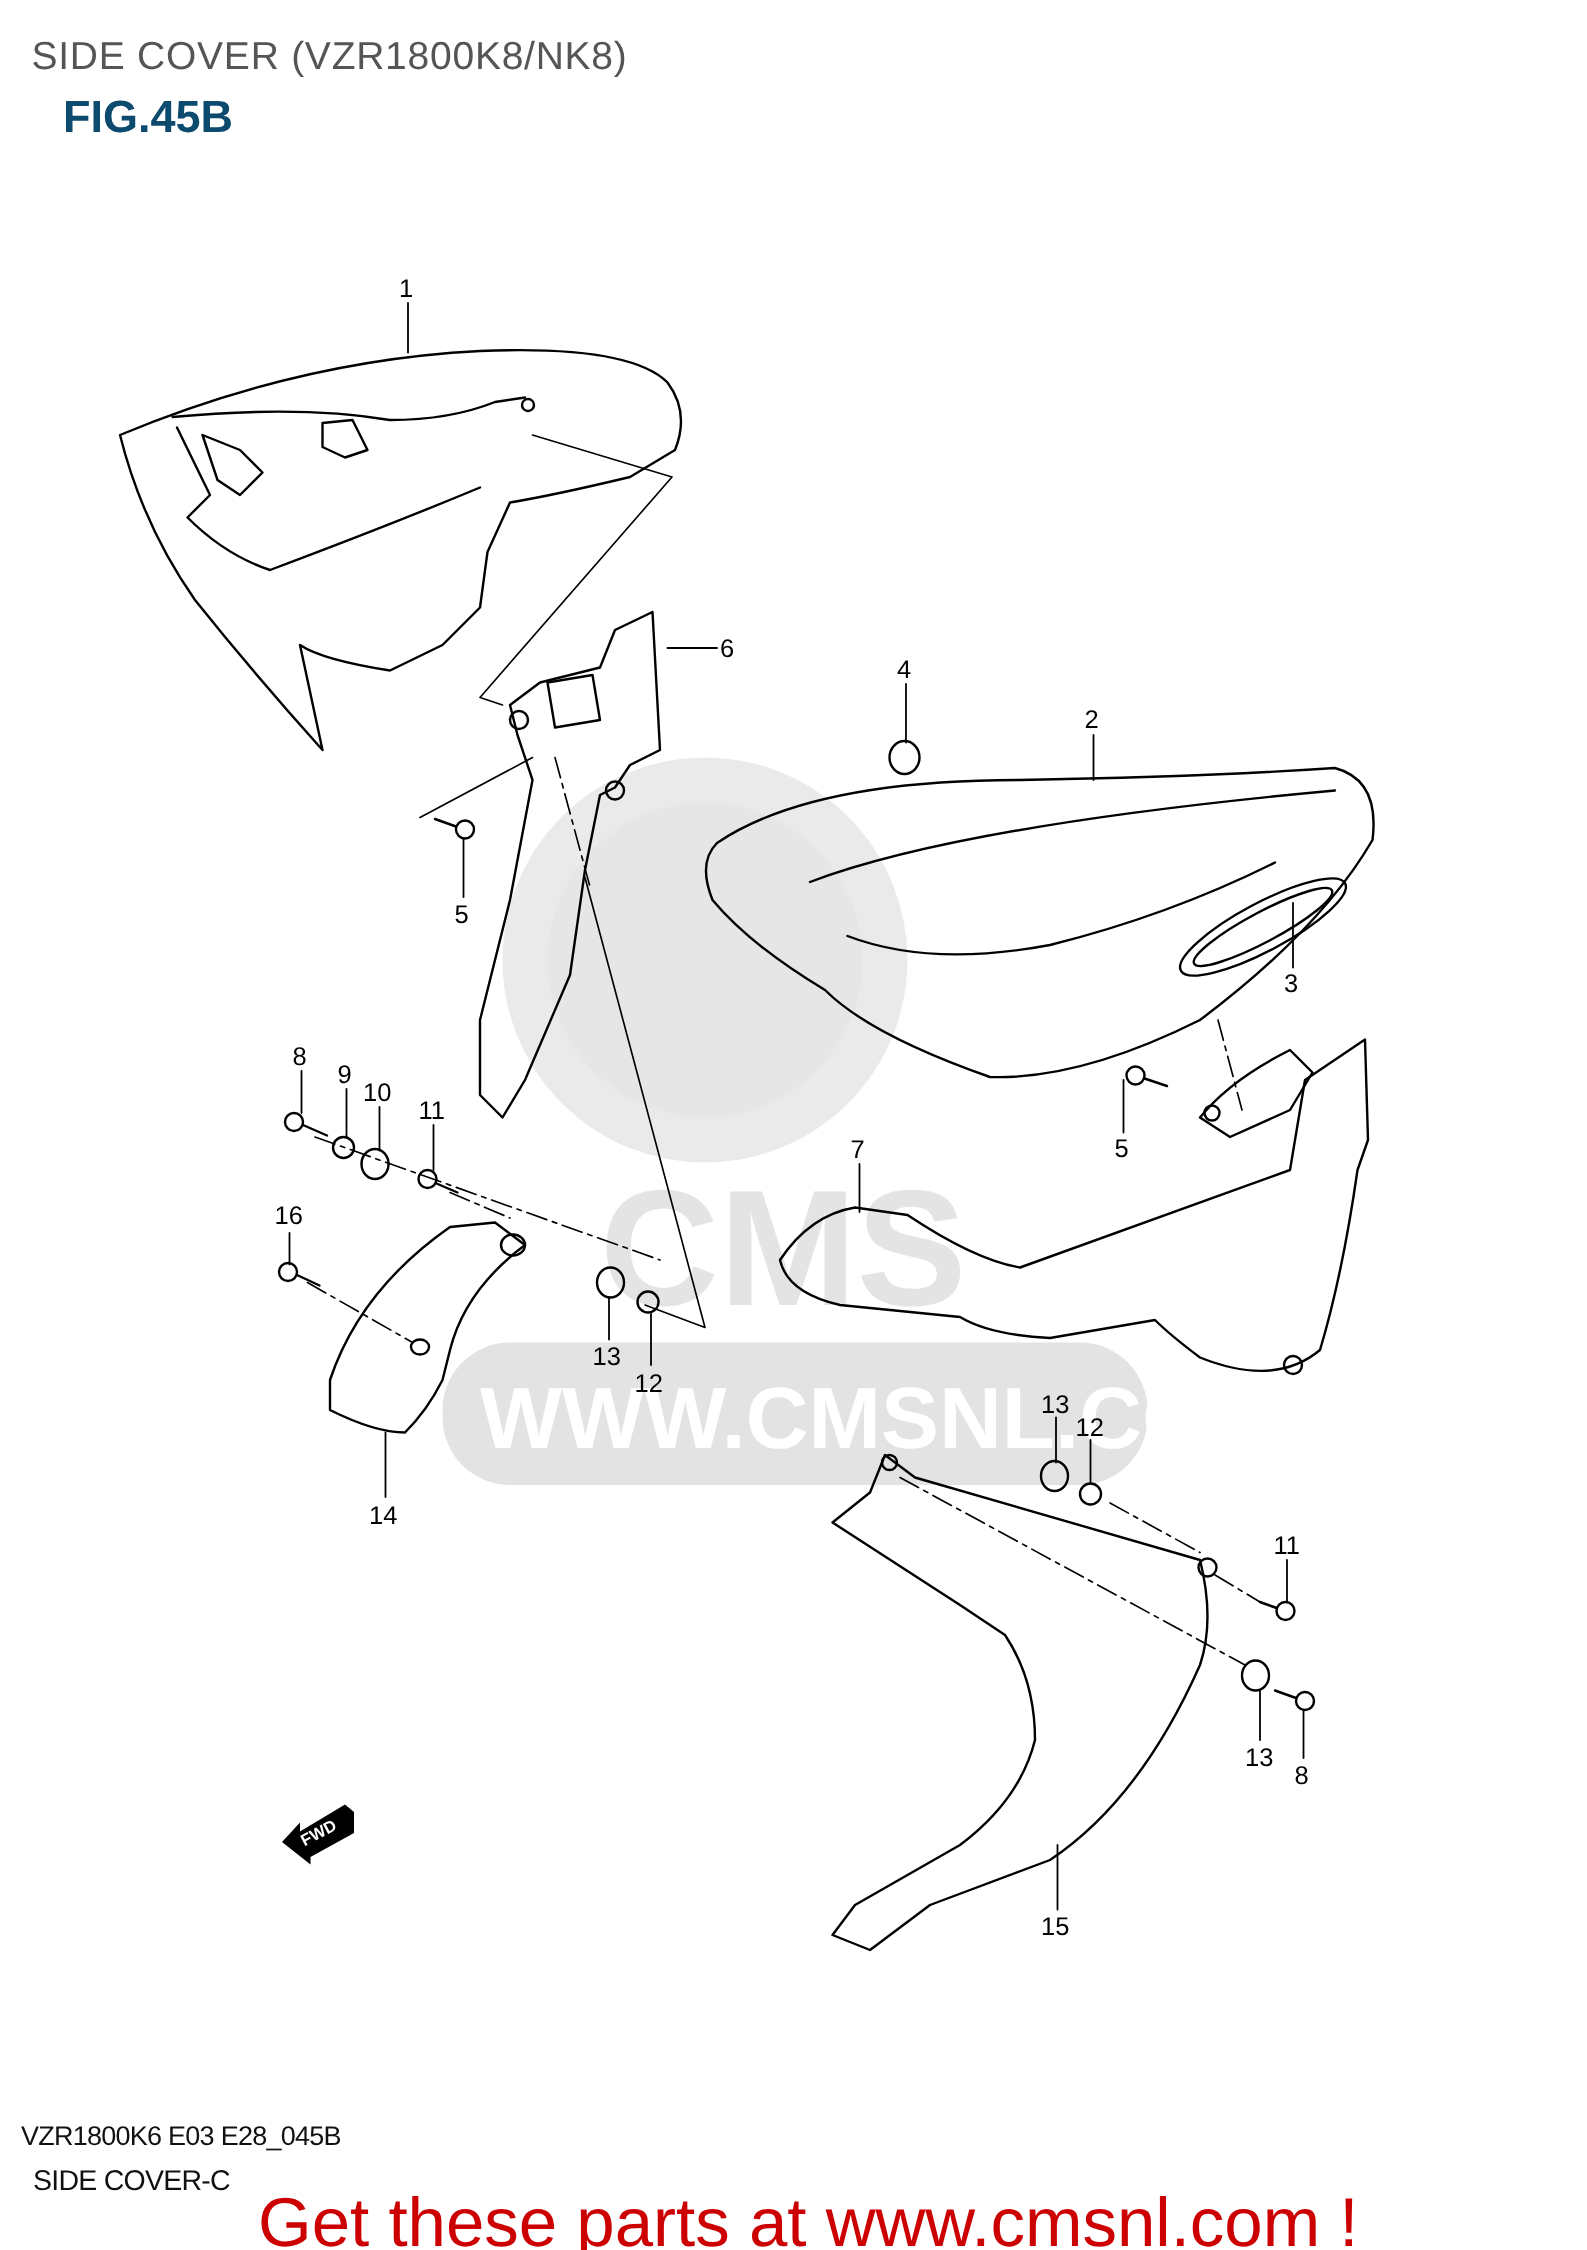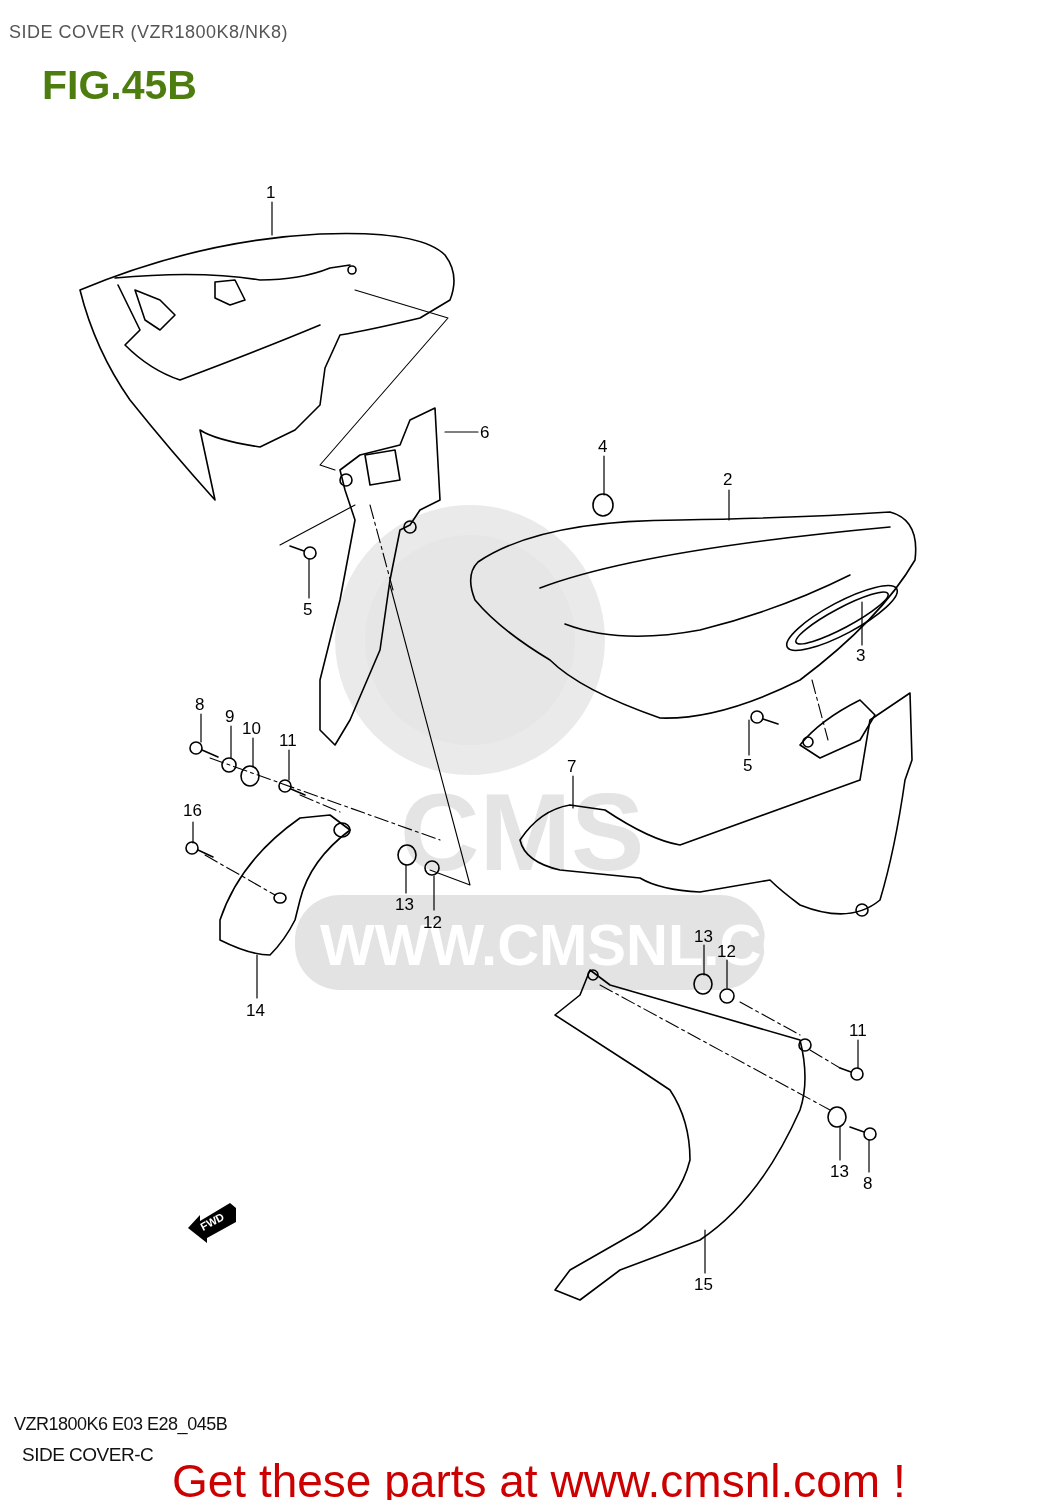--- a/index.html
+++ b/index.html
@@ -1,18 +1,18 @@
 <!DOCTYPE html>
 <html><head>
 <meta charset="utf-8">
 <style>
   html, body { margin: 0; padding: 0; background: #ffffff; }
   body { width: 1058px; height: 1500px; position: relative; overflow: hidden; font-family: "Liberation Sans", sans-serif; }
-  .title { position: absolute; left: 9px; top: 22px; font-size: 18px; color: #555555; letter-spacing: 0.5px; }
-  .fig { position: absolute; left: 42px; top: 62px; font-size: 41px; font-weight: bold; color: #4d7c0f; }
+  .title { position: absolute; left: 21px; top: 22px; font-size: 26px; color: #555555; letter-spacing: 0.5px; }
+  .fig { position: absolute; left: 42px; top: 62px; font-size: 30px; font-weight: bold; color: #0c4a6e; }
   .footer1 { position: absolute; left: 14px; top: 1414px; font-size: 18px; color: #111; letter-spacing: -0.5px; }
   .footer2 { position: absolute; left: 22px; top: 1444px; font-size: 19px; color: #111; letter-spacing: -0.5px; }
   .promo { position: absolute; left: 172px; top: 1454px; font-size: 46px; color: #cc0000; }
   svg.diagram { position: absolute; left: 0; top: 0; }
   .callout { font-family: "Liberation Sans", sans-serif; font-size: 17px; fill: #000; }
   .wm { fill: #e0e0e0; }
   .wmtext { font-family: "Liberation Sans", sans-serif; font-weight: bold; font-size: 58px; fill: #ffffff; }
 </style>
 </head>
 <body>

